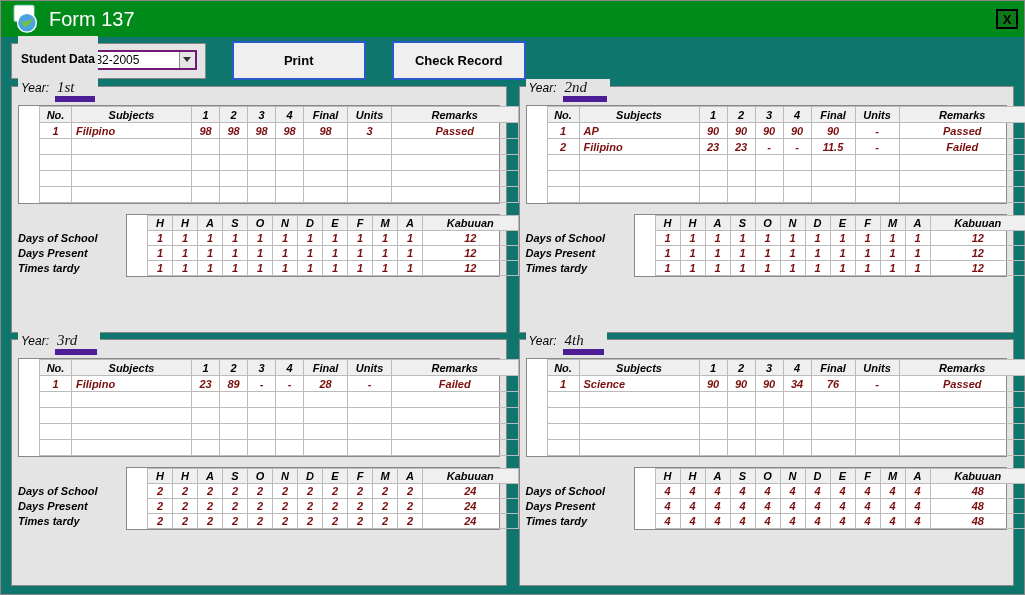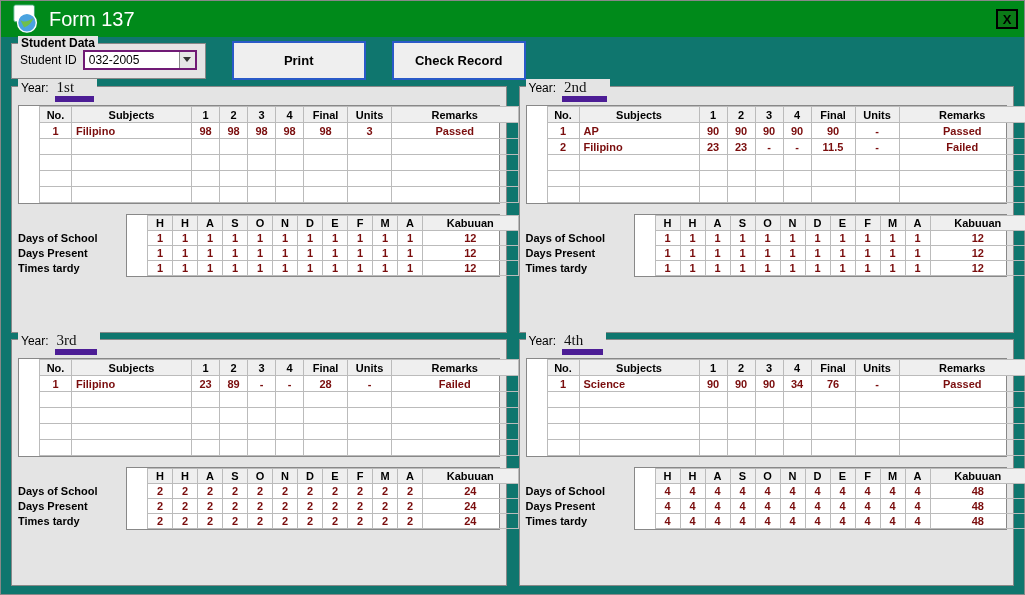--- a/index.html
+++ b/index.html
@@ -56,21 +56,21 @@
     border: 1px solid #888;
     padding: 6px 8px 8px 8px;
     position: relative;
     background: #e4e4e4;
   }
   .fieldset .legend {
     position: absolute;
     top: -8px;
     left: 6px;
     background: #e4e4e4;
-    padding: 0 3px;
+    padding: 16px 3px;
     font-size: 12px;
     font-weight: bold;
   }
   .student-row { display:flex; align-items:center; gap:6px; }
   .student-row label { font-size: 12px; }
   .combo {
     display:flex; align-items:center;
     border: 2px solid #701a75;
     background:#fff;
     height: 20px;
@@ -101,20 +101,21 @@
     gap: 6px 12px;
     padding: 2px 10px 8px 10px;
   }
   .year-panel {
     border: 1px solid #888;
     position: relative;
     background: #e4e4e4;
     padding: 18px 6px 17px 6px;
     display:flex;
     flex-direction:column;
+    font-style:italic;
   }
   .year-legend {
     position:absolute;
     top:-8px; left:6px;
     background:#e4e4e4;
     padding:0 3px;
     font-size:12px;
     display:flex;
     align-items:baseline;
     gap:6px;

